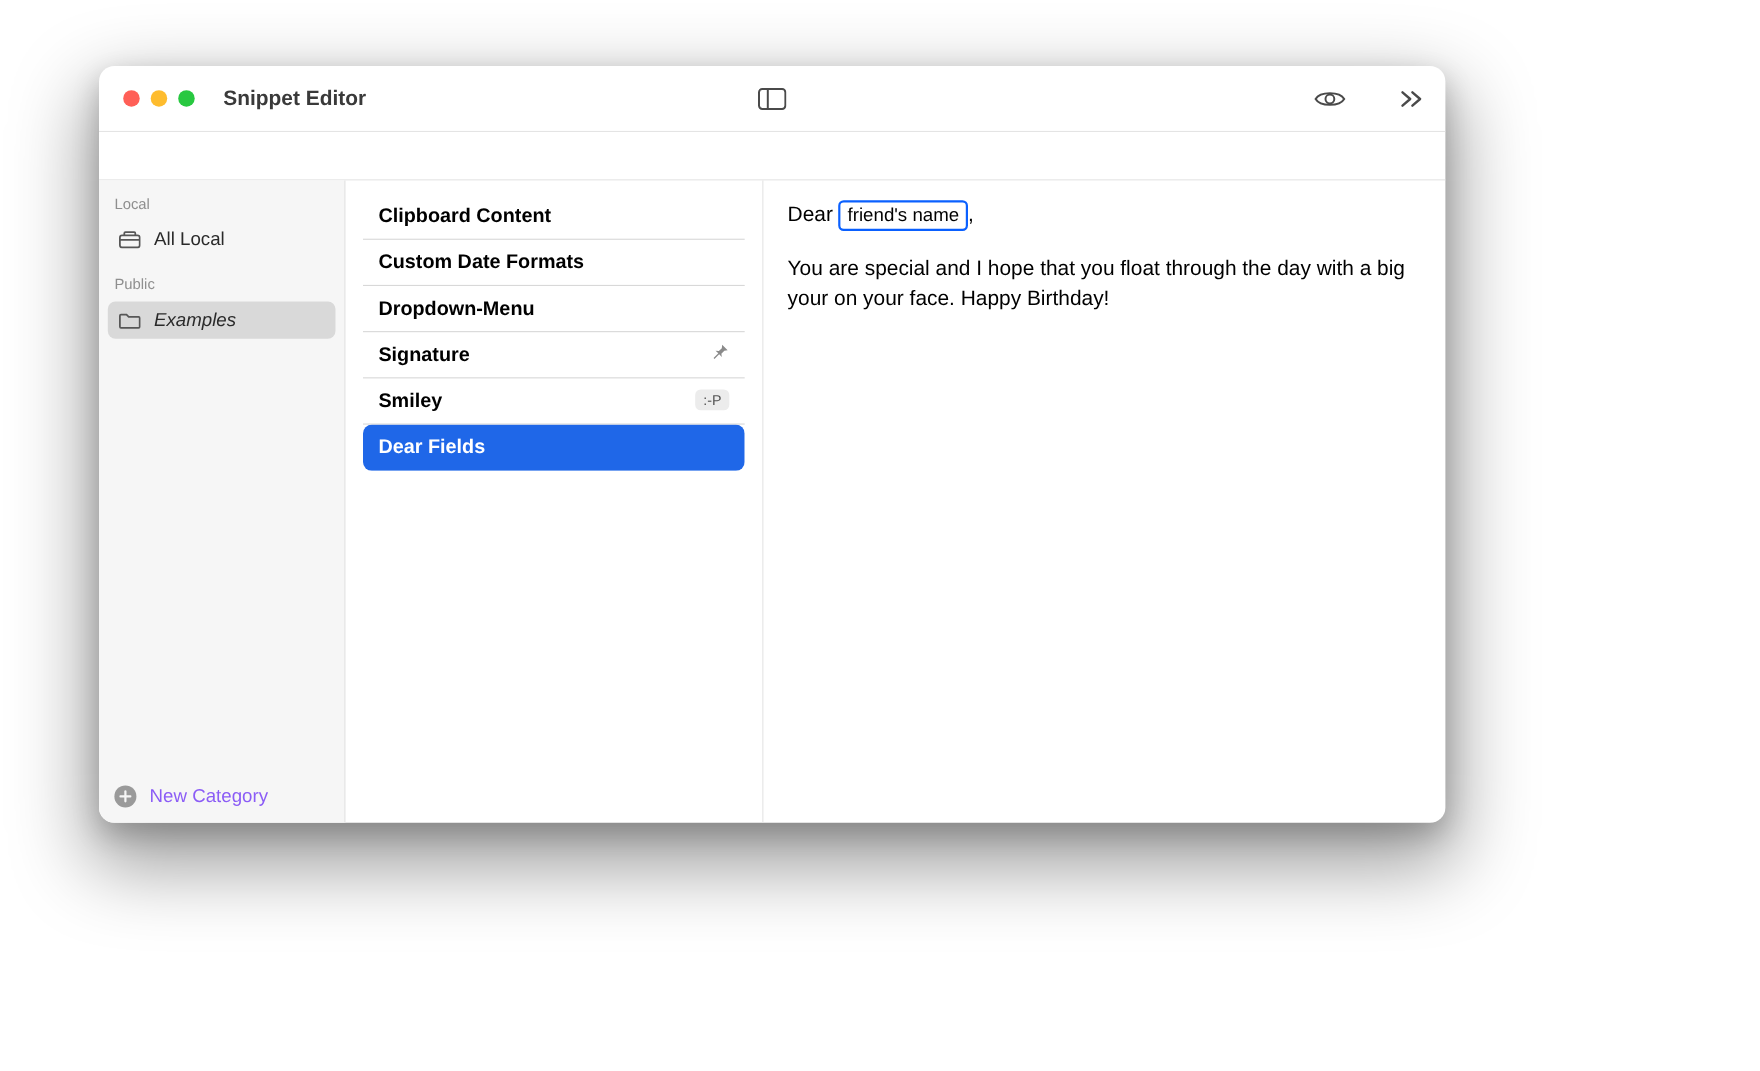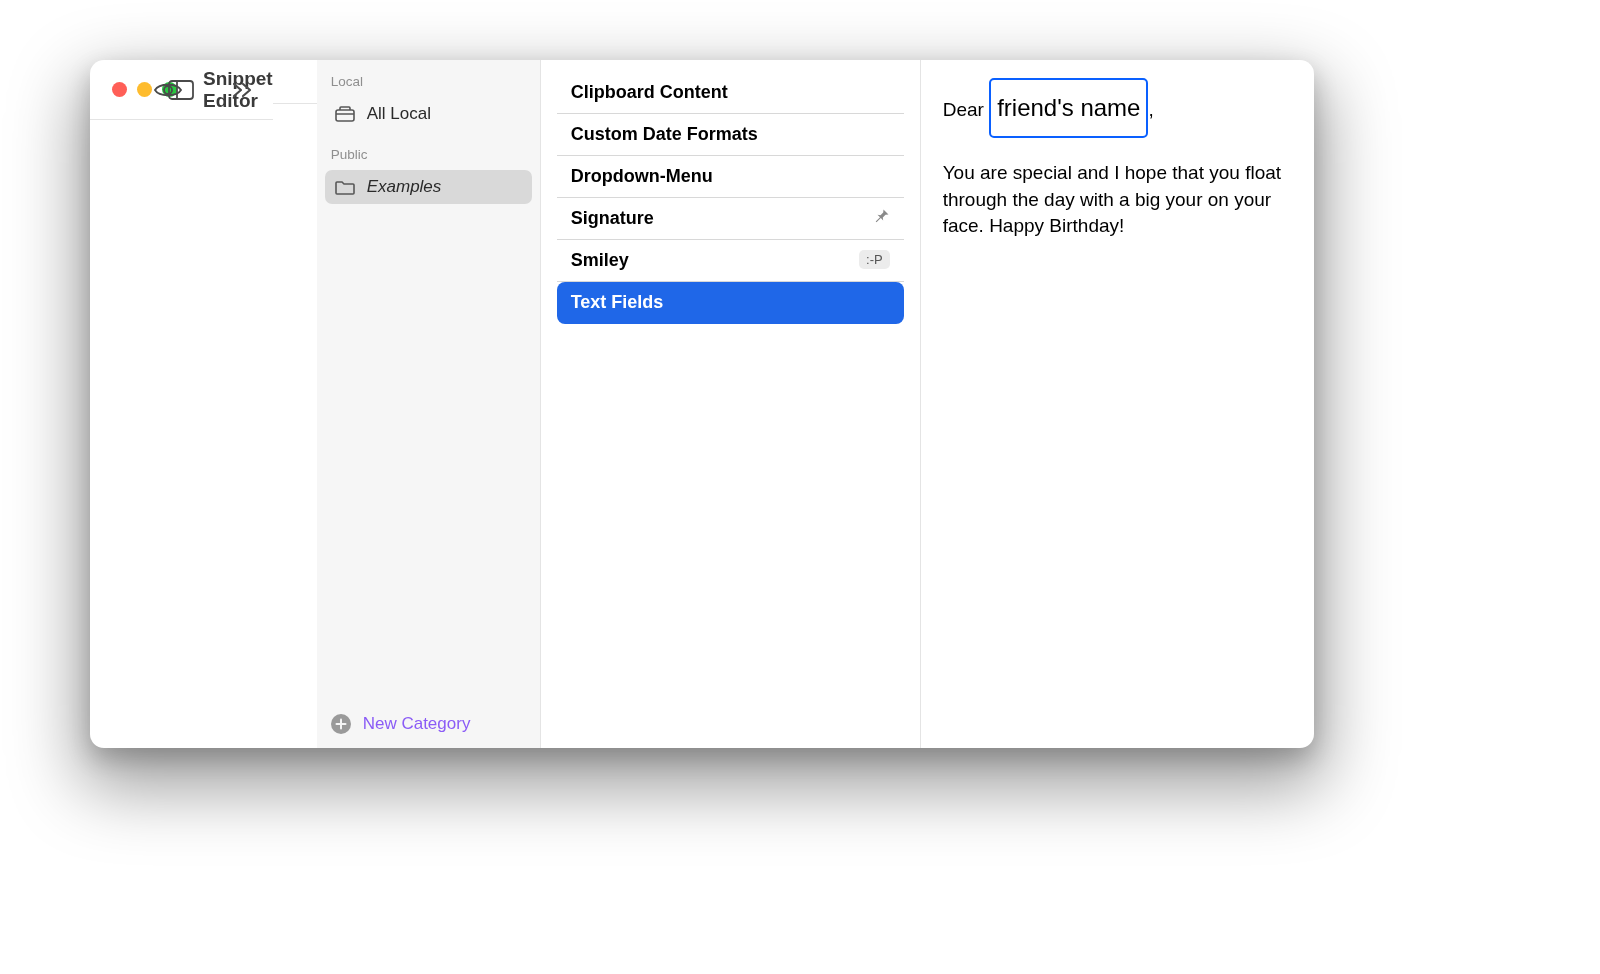--- a/index.html
+++ b/index.html
@@ -28,21 +28,21 @@
     position: absolute;
     left: 90px; top: 60px;
     width: 1224px; height: 688px;
     background: var(--bg);
     border-radius: 14px;
     box-shadow:
       0 30px 70px 10px rgba(0,0,0,0.38),
       0 10px 25px rgba(0,0,0,0.20);
     overflow: hidden;
     display: flex;
-    flex-direction: row;
+    flex-direction: column;
   }
 
   
   .titlebar {
     height: 60px;
     flex: 0 0 60px;
     border-bottom: 1px solid var(--border);
     position: relative;
     display: flex;
     align-items: center;
@@ -169,22 +169,22 @@
     padding: 18px 22px;
     font-size: 19px;
     line-height: 1.4;
     color: #000;
   }
   .content p { margin: 0 0 22px 0; }
   .token {
     display: inline-block;
     border: 2px solid var(--token-blue);
     border-radius: 5px;
-    padding: 16px 6px;
-    font-size: 24px;
+    padding: 0 6px;
+    font-size: 17px;
     line-height: 24px;
     color: #000;
     background: #fff;
     vertical-align: baseline;
     text-align: right;
   }
 </style>
 </head>
 <body>
 
@@ -277,21 +277,21 @@
           <svg width="16" height="16" viewBox="0 0 16 16" fill="currentColor">
             <path d="M9.5 1.5 14.5 6.5 11.5 6.8 8.8 9.5 9.2 12.5 6.8 10 2.5 14.3 1.7 13.5 6 9.2 3.5 6.8 6.5 7.2 9.2 4.5Z"></path>
           </svg>
         </span>
       </div>
       <div class="snippet">
         <span>Smiley</span>
         <span class="badge">:-P</span>
       </div>
       <div class="snippet selected">
-        <span>Text Fields</span>
+        <span>Dear Fields</span>
       </div>
     </div>
 
     <div class="content">
       <p>
         <span>Dear </span>
         <span class="token">friend's name</span><span>,</span>
       </p>
       <p>You are special and I hope that you float through the day with a big your on your face. Happy Birthday!</p>
     </div>

